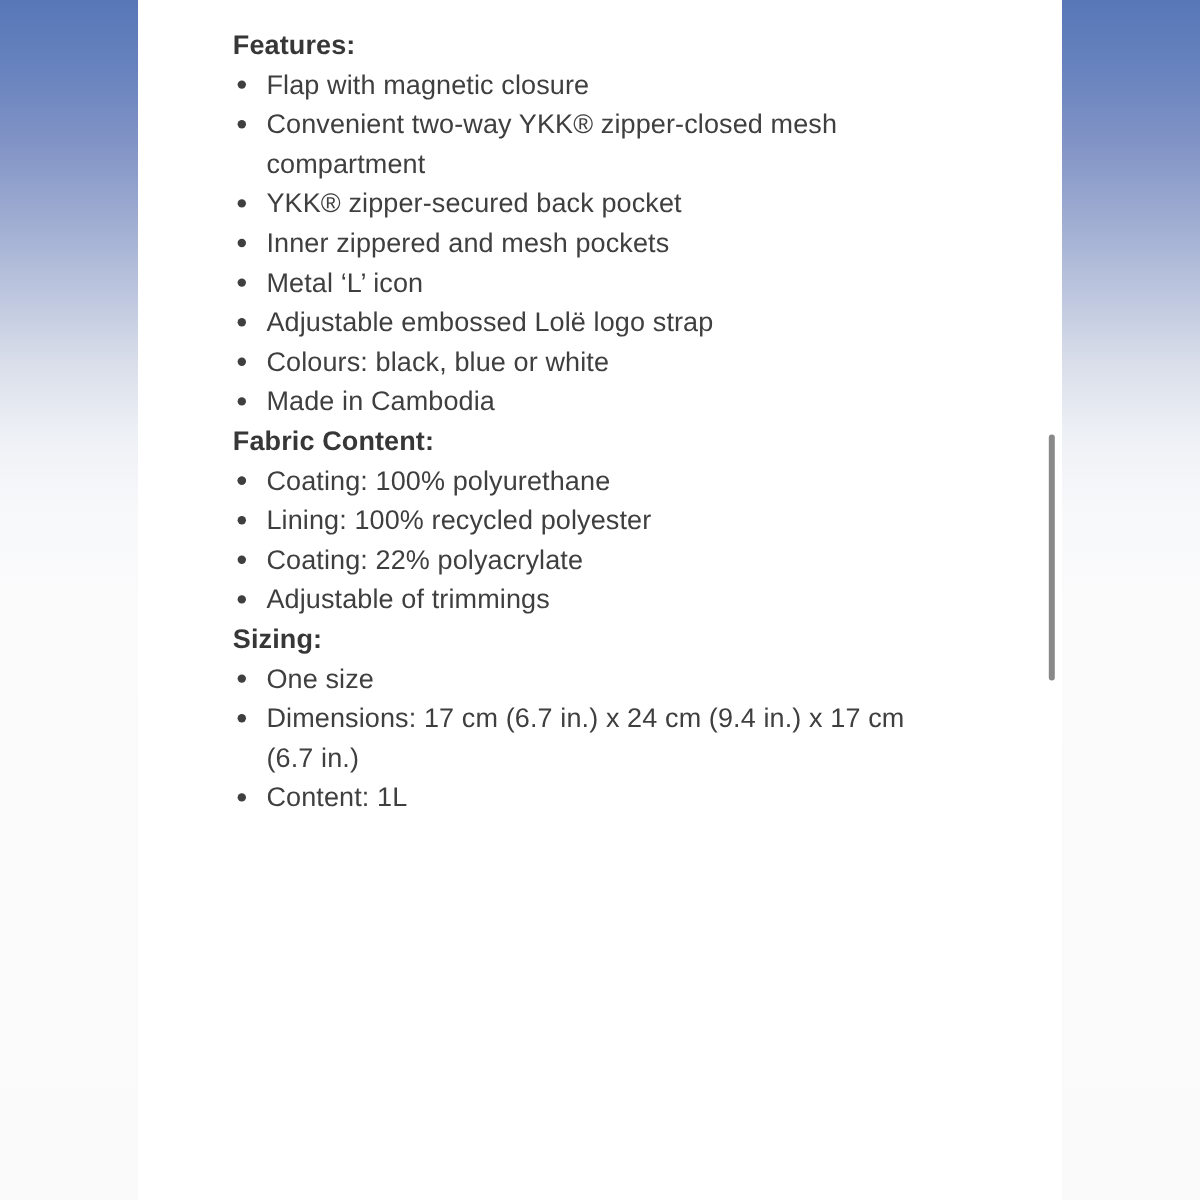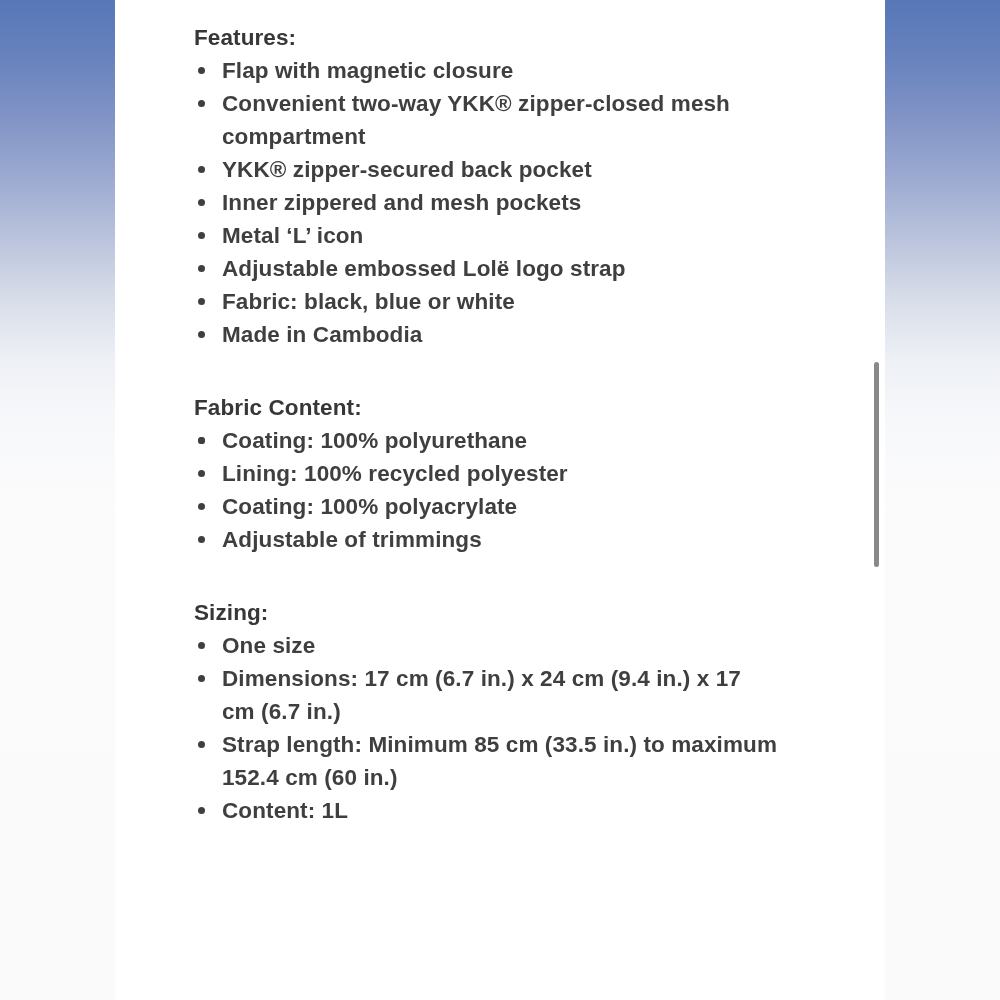--- a/index.html
+++ b/index.html
@@ -37,21 +37,21 @@
   .side-band.right { left: 885px; }
 
   .content {
     position: absolute; left: 115px; top: 0;
     width: 770px; height: 1000px;
     background: var(--content-bg);
     padding: 21px 0 0 79px;
     color: var(--text);
   }
 
-  .section + .section { margin-top: 40px; }
+  .section + .section { }
 
   .section h2 {
     font-size: 22.5px;
     line-height: 33px;
     font-weight: 700;
     color: var(--heading);
     letter-spacing: 0.1px;
   }
 
   .section ul {
@@ -59,21 +59,20 @@
     width: 583px;
   }
 
   .section li {
     position: relative;
     padding-left: 28px;
     font-size: 22.5px;
     line-height: 33px;
     letter-spacing: 0.1px;
     color: var(--text);
-    font-weight: bold;
   }
 
   .bullet {
     position: absolute;
     left: 4px; top: 13px;
     width: 7px; height: 7px;
     border-radius: 50%;
     background: var(--text);
   }
 
@@ -122,21 +121,21 @@
     <span>Metal ‘L’ icon</span>
   </li>
 
   <li>
     <span class="bullet"></span>
     <span>Adjustable embossed Lolë logo strap</span>
   </li>
 
   <li>
     <span class="bullet"></span>
-    <span>Fabric: black, blue or white</span>
+    <span>Colours: black, blue or white</span>
   </li>
 
   <li>
     <span class="bullet"></span>
     <span>Made in Cambodia</span>
   </li>
 </ul>
   </section>
 
   <section class="section">
@@ -151,21 +150,21 @@
     <span>Coating: 100% polyurethane</span>
   </li>
 
   <li>
     <span class="bullet"></span>
     <span>Lining: 100% recycled polyester</span>
   </li>
 
   <li>
     <span class="bullet"></span>
-    <span>Coating: 100% polyacrylate</span>
+    <span>Coating: 22% polyacrylate</span>
   </li>
 
   <li>
     <span class="bullet"></span>
     <span>Adjustable of trimmings</span>
   </li>
 </ul>
   </section>
 
   <section class="section">
@@ -174,24 +173,20 @@
   <li>
     <span class="bullet"></span>
     <span>One size</span>
   </li>
 
   <li>
     <span class="bullet"></span>
     <span>Dimensions: 17 cm (6.7 in.) x 24 cm (9.4 in.) x 17 cm (6.7 in.)</span>
   </li>
 
-  <li>
-    <span class="bullet"></span>
-    <span>Strap length: Minimum 85 cm (33.5 in.) to maximum 152.4 cm (60 in.)</span>
-  </li>
 
   <li>
     <span class="bullet"></span>
     <span>Content: 1L</span>
   </li>
 </ul>
   </section>
 
 </main>
 

